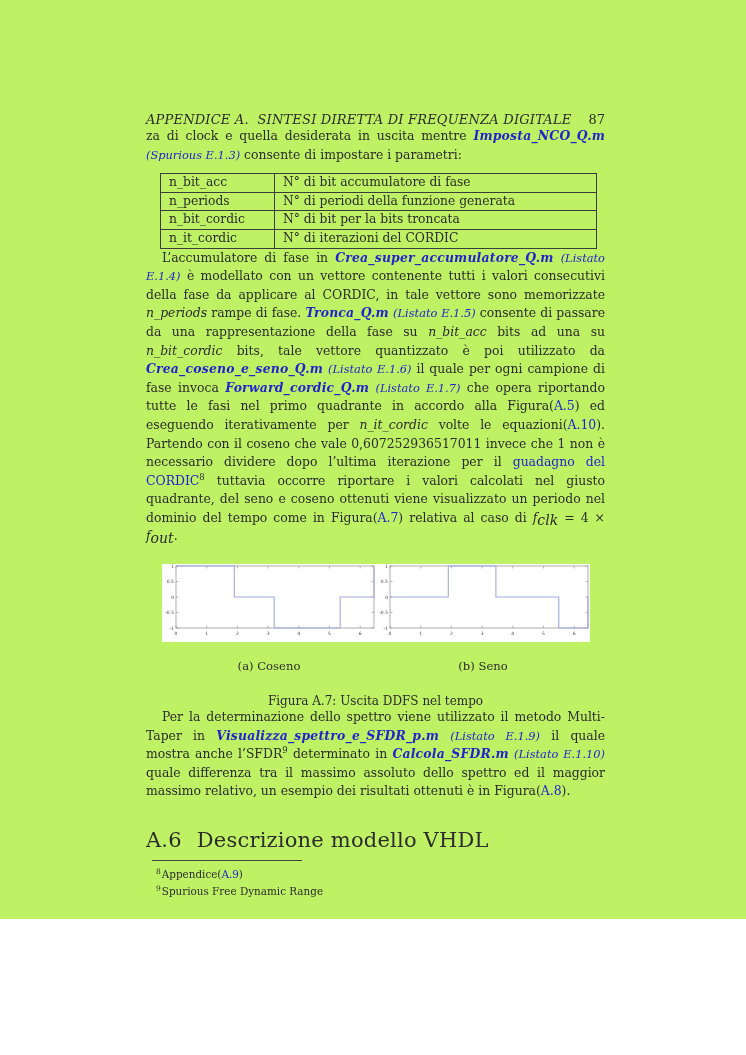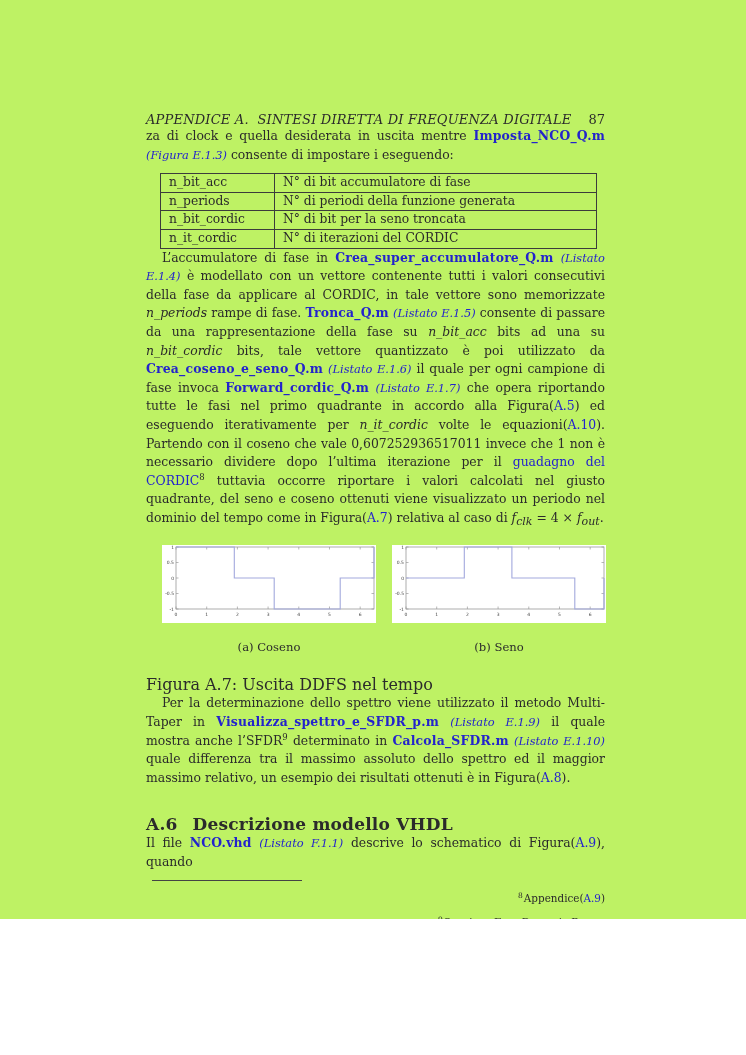--- a/index.html
+++ b/index.html
@@ -23,74 +23,74 @@
     font-size:12.3px;
   }
   table.params td {
     border:1px solid #3c3c3c; padding:1px 8px 2px; line-height:14.6px;
     white-space:nowrap;
   }
   td.param { width:97px; border-right:3px double #3c3c3c; }
 
   .mt-p2 { margin-top:12px; }
 
-  .figure-row { display:flex; gap:16px; padding-left:16px; margin-top:18px; }
+  .figure-row { display:flex; padding-left:16px; margin-top:18px; }
   .subplot { width:214px; }
   .subplot svg { display:block; background:#fff; }
   .subcap { text-align:center; font-size:11.6px; margin-top:17px; }
 
-  .figcaption { text-align:left; font-size:16px; margin-top:21px; }
+  .figcaption { text-align:center; font-size:12px; margin-top:21px; }
 
   .mt-p3 { margin-top:20px; }
 
-  h2.section { font-size:17px; font-weight:bold; margin:27px 0 0 0; letter-spacing:0.2px; }
+  h2.section { font-size:21px; font-weight:normal; margin:27px 0 0 0; letter-spacing:0.2px; }
   .section-number { margin-right:15px; }
 
   .mt-p4 { margin-top:15px; }
 
-  .footnotes { margin-top:8px; font-size:10.4px; line-height:21px;text-align:right; }
+  .footnotes { margin-top:8px; font-size:10.4px; line-height:13px; }
   .fn-rule { width:150px; border-top:1px solid #444; margin:0 0 4px 6px; }
   .footnote { padding-left:10px; }
   .fn-marker { vertical-align:super; font-size:7.5px; margin-right:1px; }
 
   
   .run-plain   { }
-  .run-code    { font-weight:700; color:var(--link,#2323cc); letter-spacing:0.2px; }
+  .run-code    { font-weight:700; font-style:italic; color:var(--link,#2323cc); letter-spacing:0.2px; }
   .run-listato { font-style:italic; color:var(--link,#2323cc); font-size:11.4px; }
   .run-var     { font-style:italic; }
   .run-blue    { color:var(--link,#2323cc); }
   .run-sup     { vertical-align:super; font-size:8.5px; line-height:0; }
-  .run-isub    { font-style:italic; vertical-align:-3px; font-size:11px; line-height:0; }
+  .run-isub    { font-style:italic; vertical-align:-3px; font-size:14px; line-height:0; }
 </style>
 </head>
 <body>
 
 <div class="page" style="--link: #2323cc; --text: #2b2b2b;">
   <div class="content">
 
     <div class="running-header">
       <span class="rh-title">APPENDICE A.  SINTESI DIRETTA DI FREQUENZA DIGITALE</span>
       <span class="rh-page">87</span>
     </div>
 
-    <p class="body-par mt-p1"><span class="run run-plain">za di clock e quella desiderata in uscita mentre </span><span class="run run-code">Imposta_NCO_Q.m</span><span class="run run-plain"> </span><span class="run run-listato">(Figura E.1.3)</span><span class="run run-plain"> consente di impostare i eseguendo:</span></p>
+    <p class="body-par mt-p1"><span class="run run-plain">za di clock e quella desiderata in uscita mentre </span><span class="run run-code">Imposta_NCO_Q.m</span><span class="run run-plain"> </span><span class="run run-listato">(Spurious E.1.3)</span><span class="run run-plain"> consente di impostare i parametri:</span></p>
 
     <table class="params">
       <tbody>
           <tr>
             <td class="param">n_bit_acc</td>
             <td>N° di bit accumulatore di fase</td>
           </tr>
           <tr>
             <td class="param">n_periods</td>
             <td>N° di periodi della funzione generata</td>
           </tr>
           <tr>
             <td class="param">n_bit_cordic</td>
-            <td>N° di bit per la seno troncata</td>
+            <td>N° di bit per la bits troncata</td>
           </tr>
           <tr>
             <td class="param">n_it_cordic</td>
             <td>N° di iterazioni del CORDIC</td>
           </tr>
         </tbody>
     </table>
 
     <p class="body-par indent mt-p2"><span class="run run-plain">L’accumulatore di fase in </span><span class="run run-code">Crea_super_accumulatore_Q.m</span><span class="run run-plain"> </span><span class="run run-listato">(Listato E.1.4)</span><span class="run run-plain"> è modellato con un vettore contenente tutti i valori consecutivi della fase da applicare al CORDIC, in tale vettore sono memorizzate </span><span class="run run-var">n_periods</span><span class="run run-plain"> rampe di fase. </span><span class="run run-code">Tronca_Q.m</span><span class="run run-plain"> </span><span class="run run-listato">(Listato E.1.5)</span><span class="run run-plain"> consente di passare da una rappresentazione della fase su </span><span class="run run-var">n_bit_acc</span><span class="run run-plain"> bits ad una su </span><span class="run run-var">n_bit_cordic</span><span class="run run-plain"> bits, tale vettore quantizzato è poi utilizzato da </span><span class="run run-code">Crea_coseno_e_seno_Q.m</span><span class="run run-plain"> </span><span class="run run-listato">(Listato E.1.6)</span><span class="run run-plain"> il quale per ogni campione di fase invoca </span><span class="run run-code">Forward_cordic_Q.m</span><span class="run run-plain"> </span><span class="run run-listato">(Listato E.1.7)</span><span class="run run-plain"> che opera riportando tutte le fasi nel primo quadrante in accordo alla Figura(</span><span class="run run-blue">A.5</span><span class="run run-plain">) ed eseguendo iterativamente per </span><span class="run run-var">n_it_cordic</span><span class="run run-plain"> volte le equazioni(</span><span class="run run-blue">A.10</span><span class="run run-plain">). Partendo con il coseno che vale 0,607252936517011 invece che 1 non è necessario dividere dopo l’ultima iterazione per il </span><span class="run run-blue">guadagno del CORDIC</span><span class="run run-sup">8</span><span class="run run-plain"> tuttavia occorre riportare i valori calcolati nel giusto quadrante, del seno e coseno ottenuti viene visualizzato un periodo nel dominio del tempo come in Figura(</span><span class="run run-blue">A.7</span><span class="run run-plain">) relativa al caso di </span><span class="run run-var">f</span><span class="run run-isub">clk</span><span class="run run-plain"> = 4 × </span><span class="run run-var">f</span><span class="run run-isub">out</span><span class="run run-plain">.</span></p>
 
@@ -184,21 +184,20 @@
     </div>
 
     <div class="figcaption">Figura A.7: Uscita DDFS nel tempo</div>
 
     <p class="body-par indent mt-p3"><span class="run run-plain">Per la determinazione dello spettro viene utilizzato il metodo Multi-Taper in </span><span class="run run-code">Visualizza_spettro_e_SFDR_p.m</span><span class="run run-plain"> </span><span class="run run-listato">(Listato E.1.9)</span><span class="run run-plain"> il quale mostra anche l’SFDR</span><span class="run run-sup">9</span><span class="run run-plain"> determinato in </span><span class="run run-code">Calcola_SFDR.m</span><span class="run run-plain"> </span><span class="run run-listato">(Listato E.1.10)</span><span class="run run-plain"> quale differenza tra il massimo assoluto dello spettro ed il maggior massimo relativo, un esempio dei risultati ottenuti è in Figura(</span><span class="run run-blue">A.8</span><span class="run run-plain">).</span></p>
 
     <h2 class="section">
       <span class="section-number">A.6</span><span>Descrizione modello VHDL</span>
     </h2>
 
-    <p class="body-par mt-p4"><span class="run run-plain">Il file </span><span class="run run-code">NCO.vhd</span><span class="run run-plain"> </span><span class="run run-listato">(Listato F.1.1)</span><span class="run run-plain"> descrive lo schematico di Figura(</span><span class="run run-blue">A.9</span><span class="run run-plain">), quando</span></p>
 
     <div class="footnotes">
       <div class="fn-rule"></div>
       <div id="fn-list">
           <div class="footnote"><span class="fn-marker">8</span><span class="run run-plain">Appendice(</span><span class="run run-blue">A.9</span><span class="run run-plain">)</span></div>
           <div class="footnote"><span class="fn-marker">9</span><span class="run run-plain">Spurious Free Dynamic Range</span></div>
         </div>
     </div>
 
   </div>

